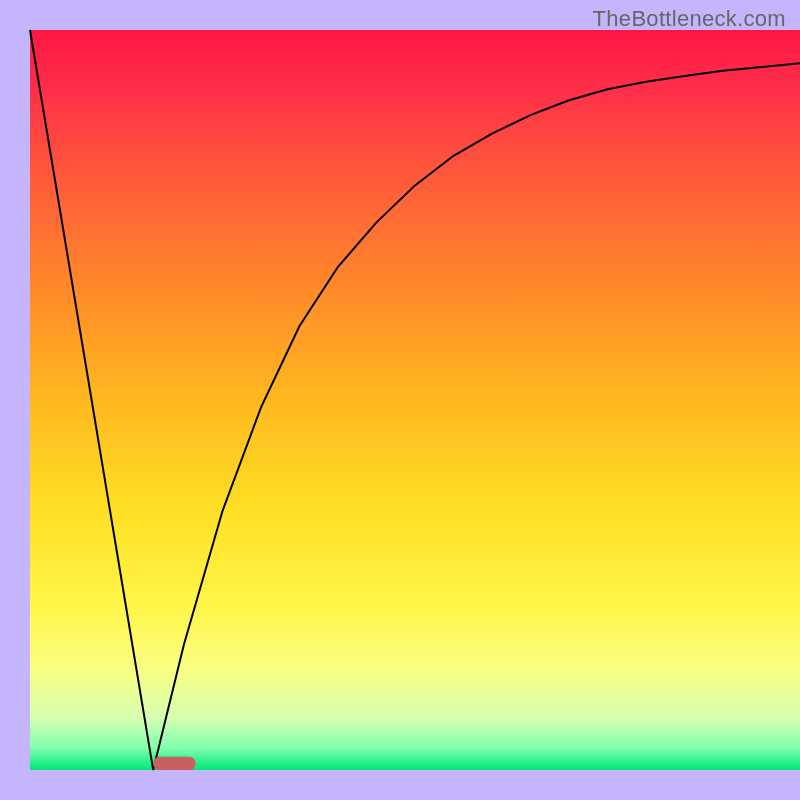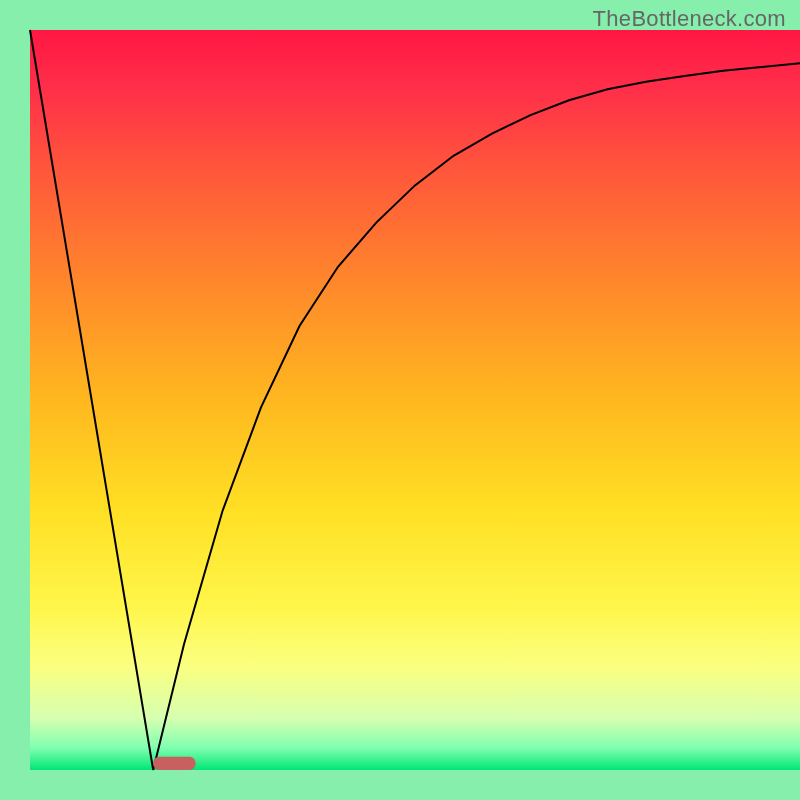--- a/index.html
+++ b/index.html
@@ -8,21 +8,21 @@
     width: 800px;
     height: 800px;
     background: #000;
     font-family: Arial, Helvetica, sans-serif;
     overflow: hidden;
   }
   .frame {
     position: relative;
     width: 800px;
     height: 800px;
-    background: #86efac;
+    background: #c4b5fd;
   }
   .watermark {
     position: absolute;
     top: 6px;
     right: 14px;
     color: #666;
     font-size: 22px;
     font-weight: 500;
     letter-spacing: 0.3px;
     z-index: 20;

